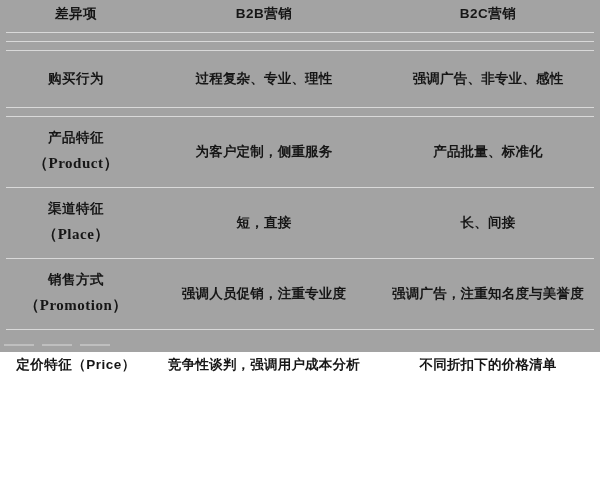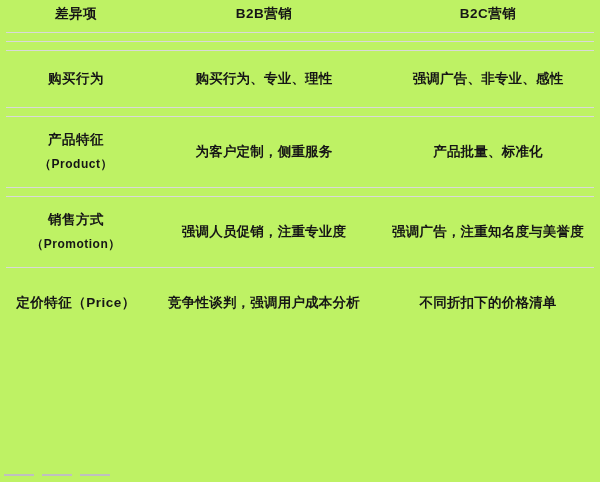--- a/index.html
+++ b/index.html
@@ -9,23 +9,23 @@
   }
   body {
     width: 600px;
     height: 482px;
     font-family: "Liberation Sans", sans-serif;
     color: #1a1a1a;
     overflow: hidden;
   }
   .sheet {
     width: 600px;
-    height: 482px;
+    height: 352px;
     position: relative;
-    background: #bef264;
+    background: #a3a3a3;
   }
   table.compare {
     width: 600px;
     border-collapse: collapse;
     table-layout: fixed;
   }
   table.compare td, table.compare th {
     vertical-align: middle;
     text-align: center;
     padding: 4px 6px;
@@ -53,23 +53,24 @@
     height: 1px;
     background: #d9d9d9;
     width: 100%;
   }
   .cell-label {
     font-size: 14px;
     letter-spacing: 0.5px;
   }
   .cell-label .sub {
     display: block;
-    font-size: 12px;
+    font-size: 15px;
     margin-top: 6px;
     letter-spacing: 0.5px;
+    font-family: Liberation Serif, serif;
   }
   .cell-val {
     font-size: 13.5px;
     letter-spacing: 0.2px;
   }
   .tall td { height: 54px; }
   .short td { height: 40px; }
   .dashes {
     position: absolute;
     left: 0;
@@ -119,21 +120,21 @@
           </td>
       </tr>
 
       <tr class="row-sep">
         <td colspan="3">
             <div class="hline"></div>
           </td>
       </tr>
       <tr class="short">
         <td class="cell-label">购买行为</td>
-        <td class="cell-val">购买行为、专业、理性</td>
+        <td class="cell-val">过程复杂、专业、理性</td>
         <td class="cell-val">强调广告、非专业、感性</td>
       </tr>
 
       <tr class="row-sep">
         <td colspan="3">
             <div class="hline"></div>
           </td>
       </tr>
 
       <tr class="row-sep">
@@ -148,20 +149,28 @@
         </td>
         <td class="cell-val">为客户定制，侧重服务</td>
         <td class="cell-val">产品批量、标准化</td>
       </tr>
 
       <tr class="row-sep">
         <td colspan="3">
             <div class="hline"></div>
           </td>
       </tr>
+      <tr class="tall">
+        <td class="cell-label">
+          <span>渠道特征</span>
+          <span class="sub">（Place）</span>
+        </td>
+        <td class="cell-val">短，直接</td>
+        <td class="cell-val">长、间接</td>
+      </tr>
 
       <tr class="row-sep">
         <td colspan="3">
             <div class="hline"></div>
           </td>
       </tr>
       <tr class="tall">
         <td class="cell-label">
           <span>销售方式</span>
           <span class="sub">（Promotion）</span>

